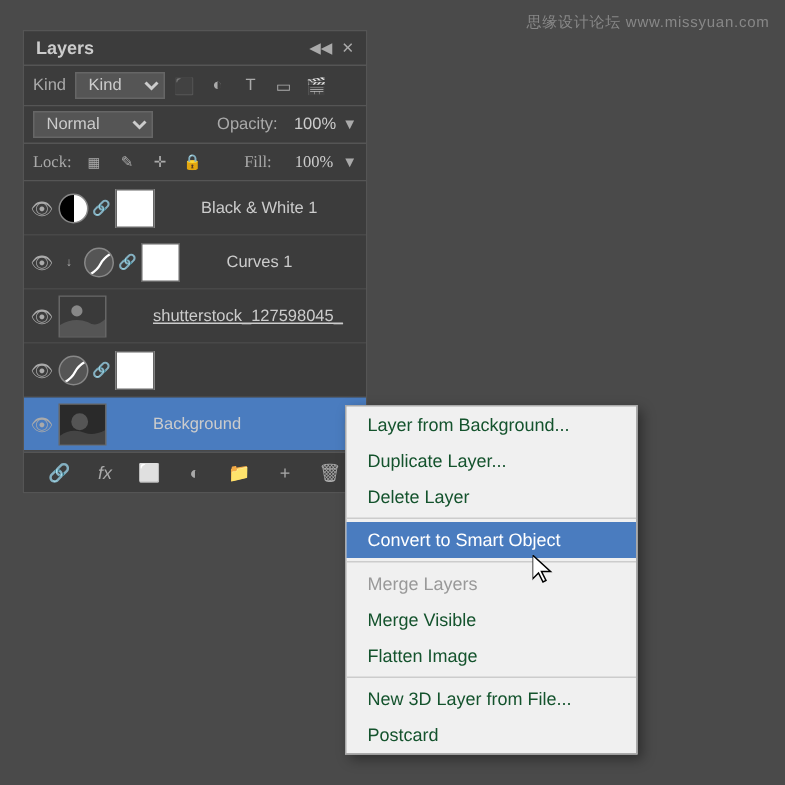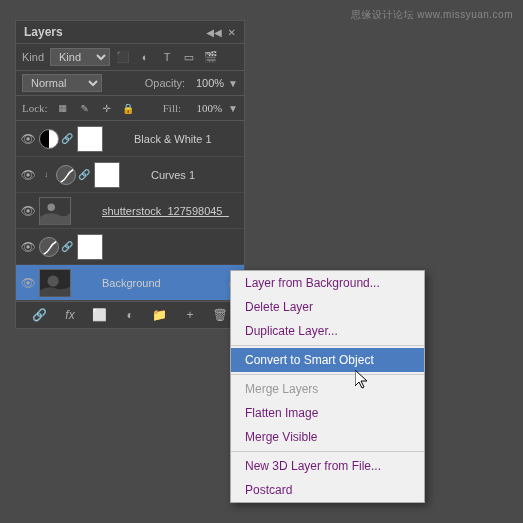--- a/index.html
+++ b/index.html
@@ -284,21 +284,21 @@
       width: 195px;
       background: #f0f0f0;
       border: 1px solid #aaa;
       box-shadow: 3px 3px 8px rgba(0,0,0,0.4);
       z-index: 100;
     }
 
     .menu-item {
       padding: 5px 14px;
       font-size: 12px;
-      color: #701a75;
+      color: #14532d;
       cursor: pointer;
       white-space: nowrap;
     }
 
     .menu-item.highlighted {
       background: #4a7cbf;
       color: white;
     }
 
     .menu-item.disabled {
@@ -464,28 +464,28 @@
     <div class="bottom-btn">⬜</div>
     <div class="bottom-btn">◐</div>
     <div class="bottom-btn">📁</div>
     <div class="bottom-btn">+</div>
     <div class="bottom-btn">🗑</div>
   </div>
 </div>
 
 <div class="context-menu">
   <div class="menu-item">Layer from Background...</div>
+  <div class="menu-item">Duplicate Layer...</div>
   <div class="menu-item">Delete Layer</div>
-  <div class="menu-item">Duplicate Layer...</div>
   <div class="menu-separator"></div>
   <div class="menu-item highlighted">Convert to Smart Object</div>
   <div class="menu-separator"></div>
   <div class="menu-item disabled">Merge Layers</div>
+  <div class="menu-item">Merge Visible</div>
   <div class="menu-item">Flatten Image</div>
-  <div class="menu-item">Merge Visible</div>
   <div class="menu-separator"></div>
   <div class="menu-item">New 3D Layer from File...</div>
   <div class="menu-item">Postcard</div>
 </div>
 
 <div class="cursor" style="position:absolute;top:370px;left:355px;">
   <svg width="14" height="20" viewBox="0 0 14 20">
     <path d="M0,0 L0,16 L4,12 L7,18 L9,17 L6,11 L12,11 Z" fill="white" stroke="black" stroke-width="1"></path>
   </svg>
 </div>

